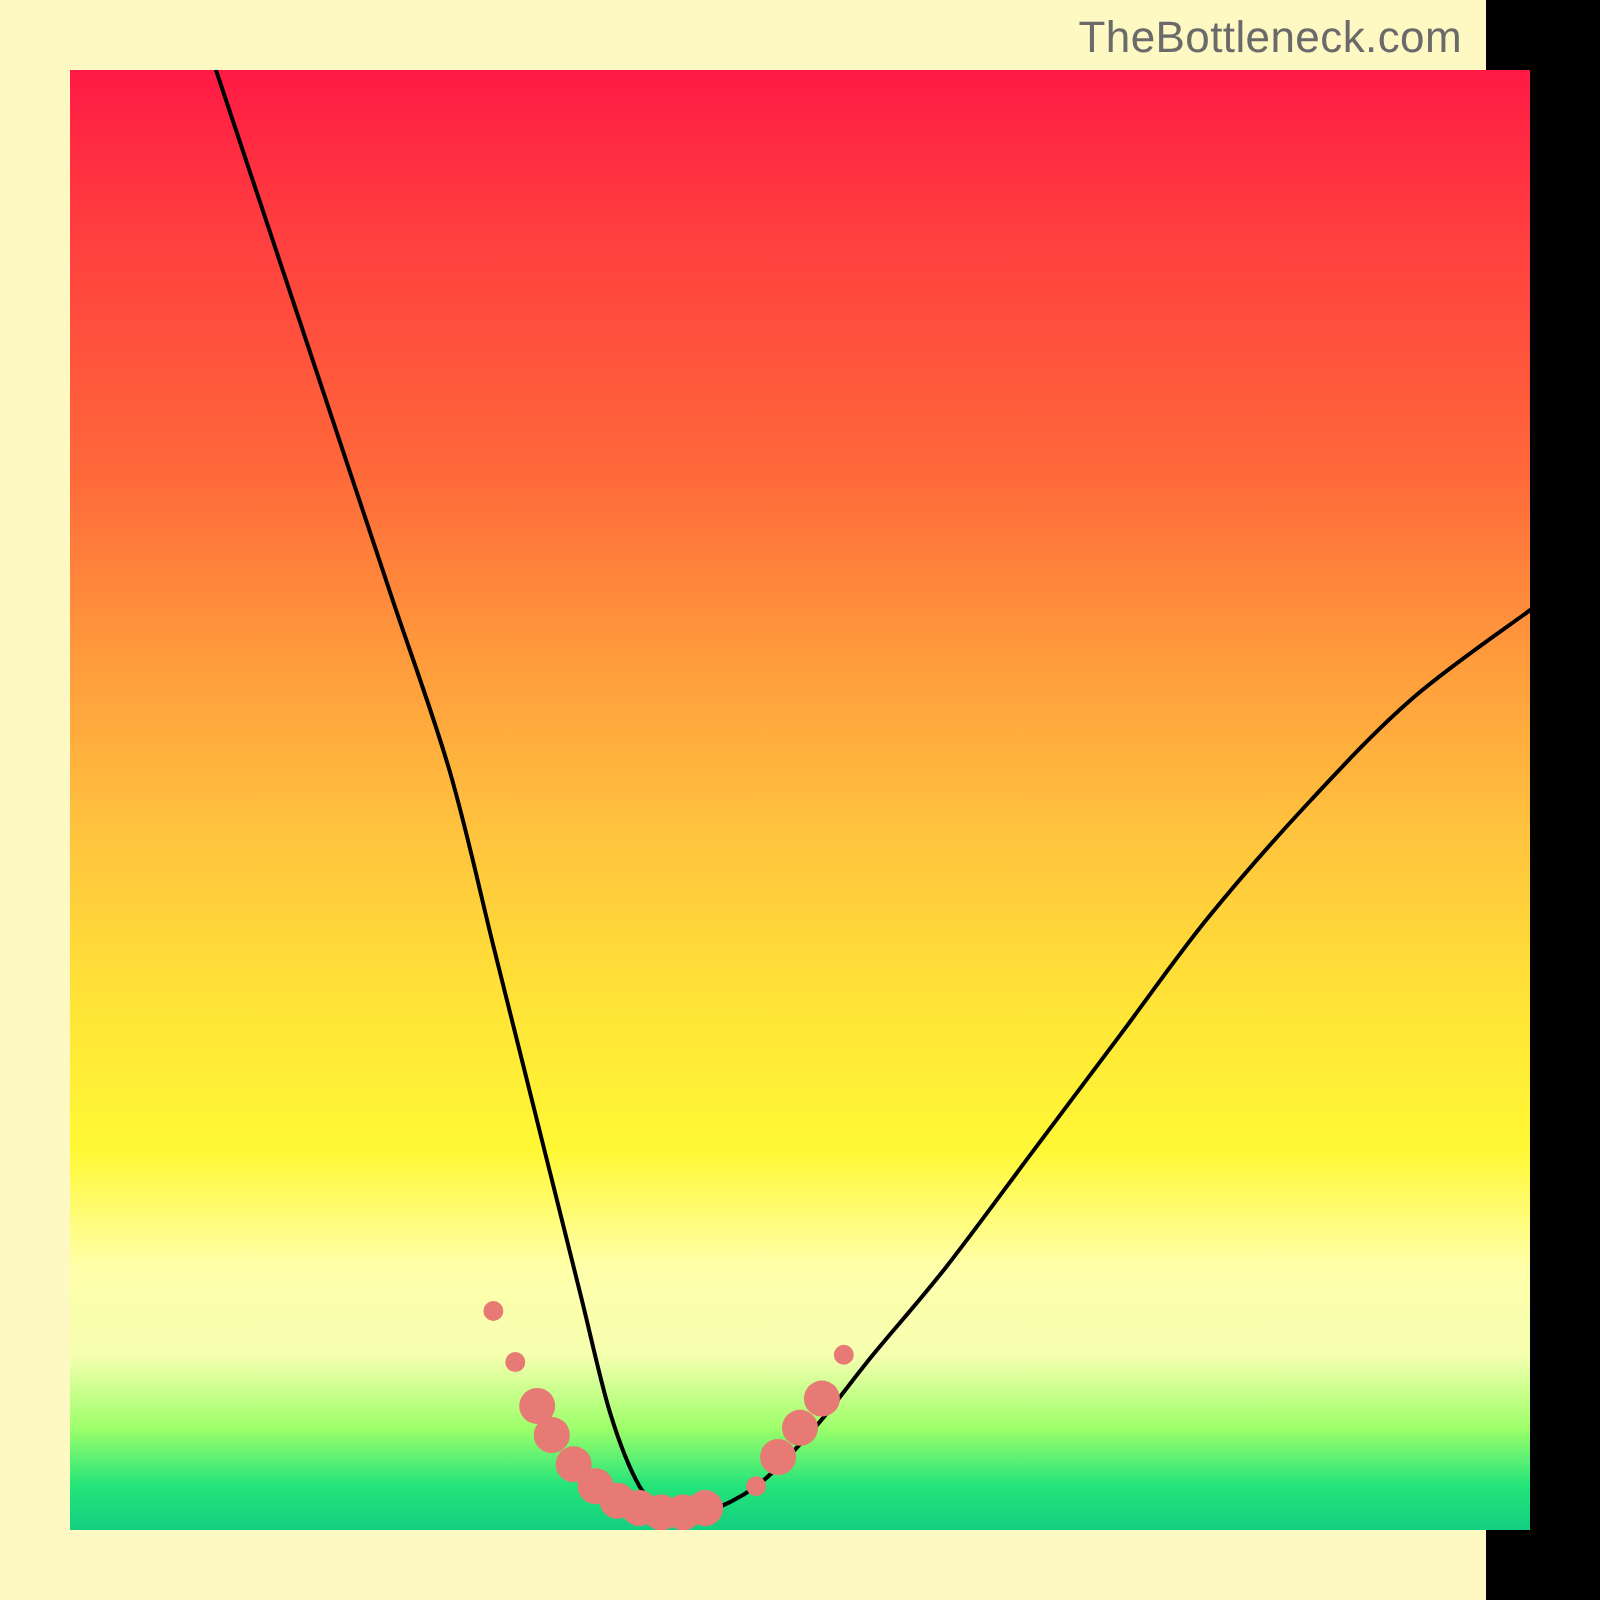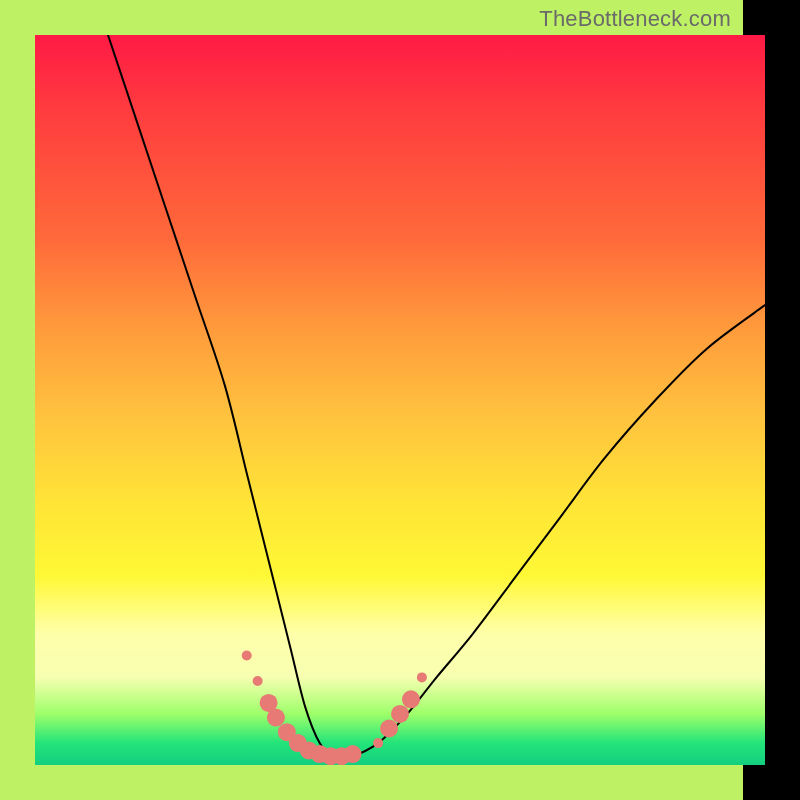--- a/index.html
+++ b/index.html
@@ -10,21 +10,21 @@
     background: #000;
     overflow: hidden;
     font-family: Arial, Helvetica, sans-serif;
   }
   .frame {
     position: absolute;
     left: 0;
     top: 0;
     width: 743px;
     height: 800px;
-    background: #bef264;
+    background: #fef9c3;
   }
   .plot {
     position: absolute;
     left: 35px;
     top: 35px;
     width: 730px;
     height: 730px;
     
     background: linear-gradient(
       to bottom,

